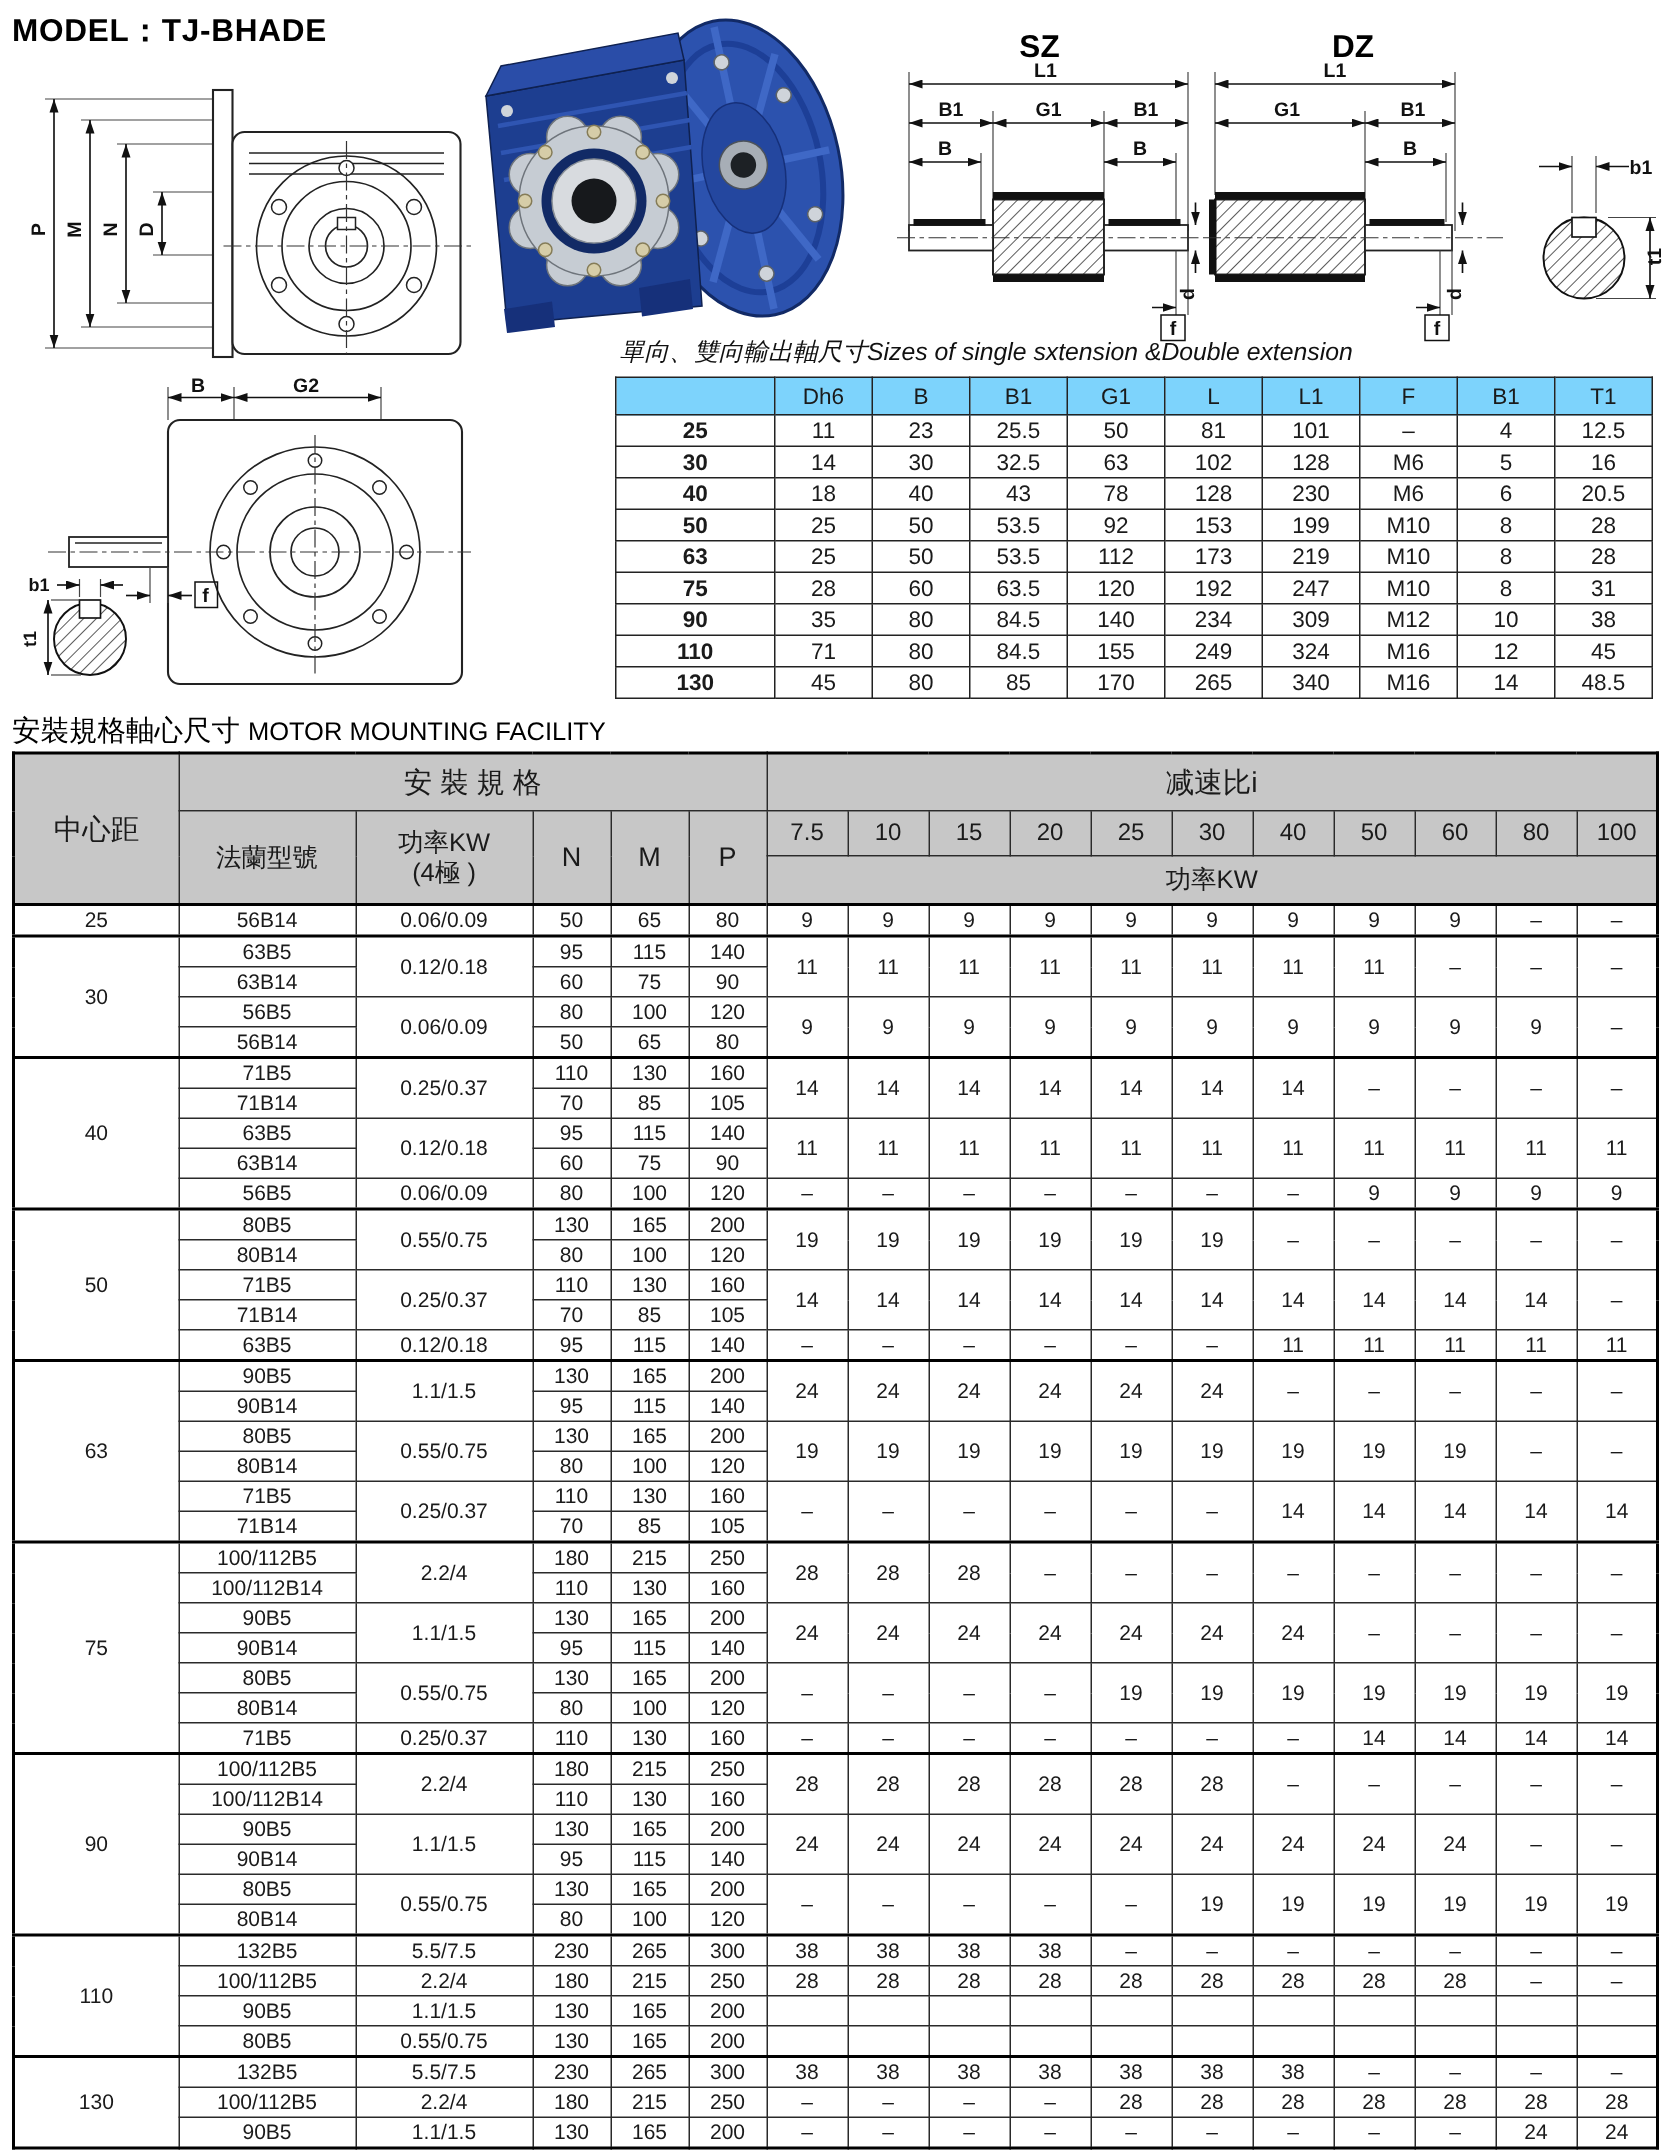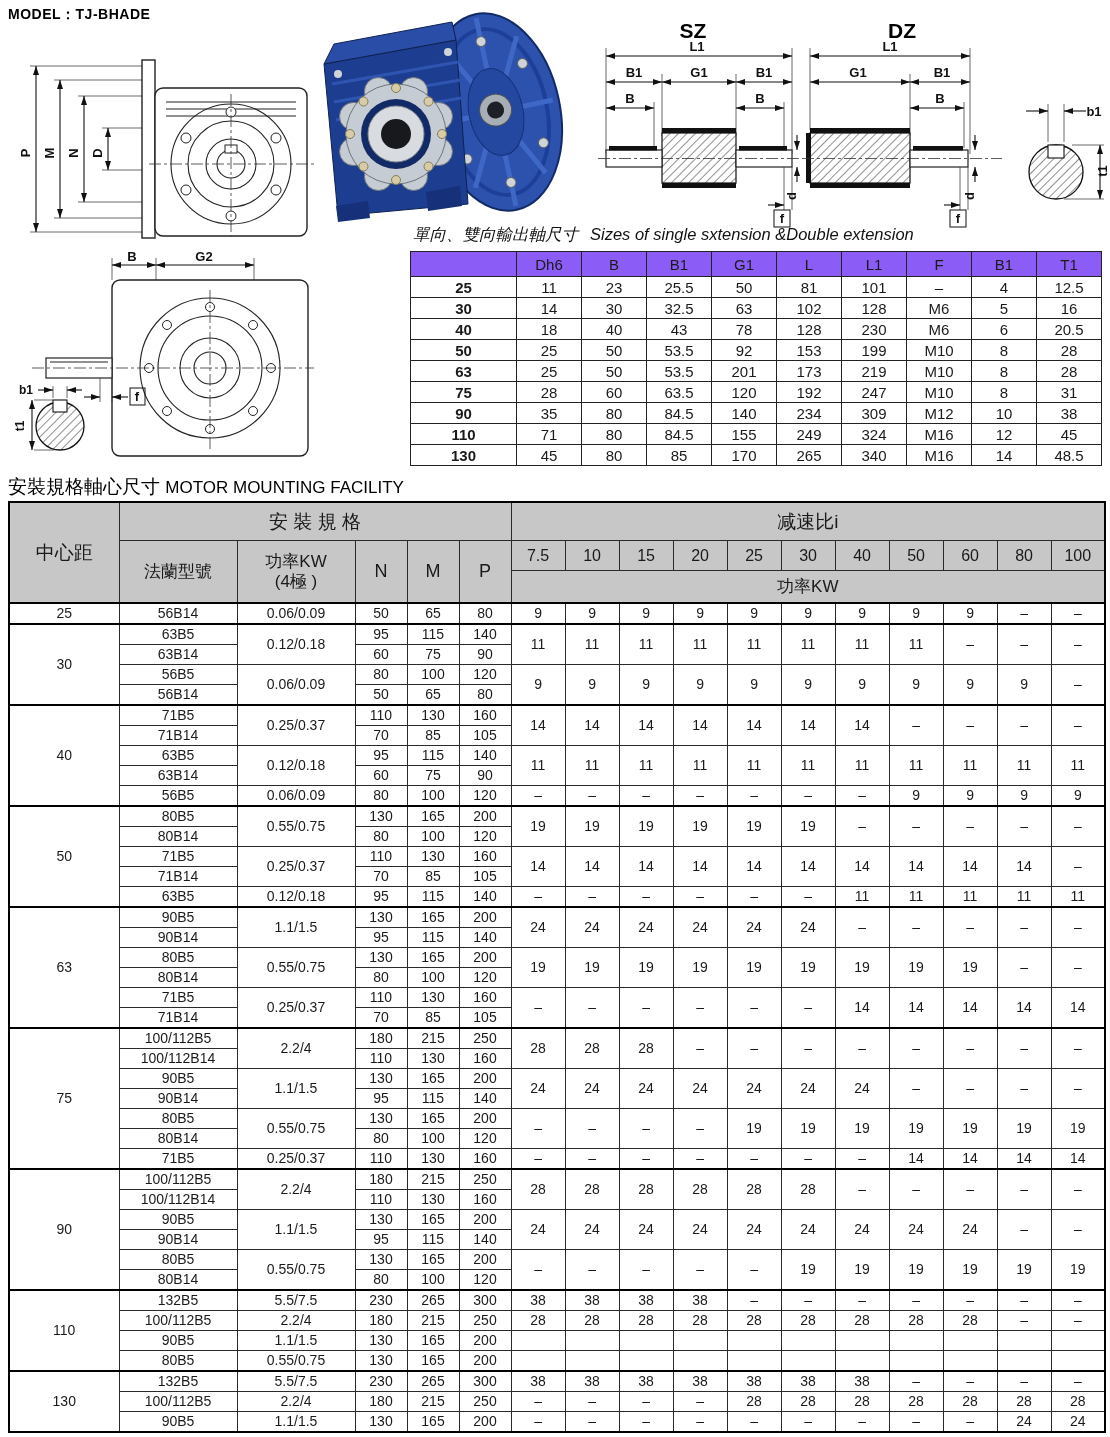--- a/index.html
+++ b/index.html
@@ -1,26 +1,26 @@
 <!DOCTYPE html>
 <html><head>
 <meta charset="utf-8">
 <style>
   html,body{margin:0;padding:0}
   body{font-family:"Liberation Sans",sans-serif;background:#fff}
   .page{position:relative;width:1110px;height:1437px;background:#fff;color:#111;overflow:hidden}
   .abs{position:absolute}
-  .model-title{position:absolute;left:8px;top:6px;font-size:14px;font-weight:bold;color:#000;letter-spacing:.5px}
+  .model-title{position:absolute;left:8px;top:6px;font-size:21px;font-weight:bold;color:#000;letter-spacing:.5px}
   .caption{position:absolute;left:413px;top:224px;font-style:italic;font-size:16.5px;color:#111;white-space:nowrap}
-  .caption .zh{margin-right:12px}
+  .caption .zh{margin-right:0}
   table{border-collapse:collapse;background:#fff}
   
   .dim-table{position:absolute;left:410px;top:251px;width:691px;table-layout:fixed}
   .dim-table th,.dim-table td{border:1px solid #222;text-align:center;vertical-align:middle;font-size:15px;padding:0;color:#1a1a1a}
-  .dim-table thead th{background:#8b5cf6;height:24px;font-weight:normal}
+  .dim-table thead th{background:#7dd3fc;height:24px;font-weight:normal}
   .dim-table tbody td{height:20px}
   .dim-table tbody td:first-child{font-weight:bold}
   
   .mount-title{position:absolute;left:8px;top:474px;font-size:19px;color:#000}
   .mount-title .en{font-size:17px}
   .mount-table{position:absolute;left:8px;top:501px;width:1094px;table-layout:fixed;border:2px solid #000}
   .mount-table th,.mount-table td{border:1px solid #2a2a2a;text-align:center;vertical-align:middle;padding:0;color:#1a1a1a}
   .mount-table thead th{background:#c7c7c7;font-weight:normal}
   .mt-r1 th{height:37px;font-size:19px}
   .center-head{font-size:20px}
@@ -410,21 +410,21 @@
           <td>199</td>
           <td>M10</td>
           <td>8</td>
           <td>28</td>
         </tr>
         <tr>
           <td>63</td>
           <td>25</td>
           <td>50</td>
           <td>53.5</td>
-          <td>201</td>
+          <td>112</td>
           <td>173</td>
           <td>219</td>
           <td>M10</td>
           <td>8</td>
           <td>28</td>
         </tr>
         <tr>
           <td>75</td>
           <td>28</td>
           <td>60</td>

